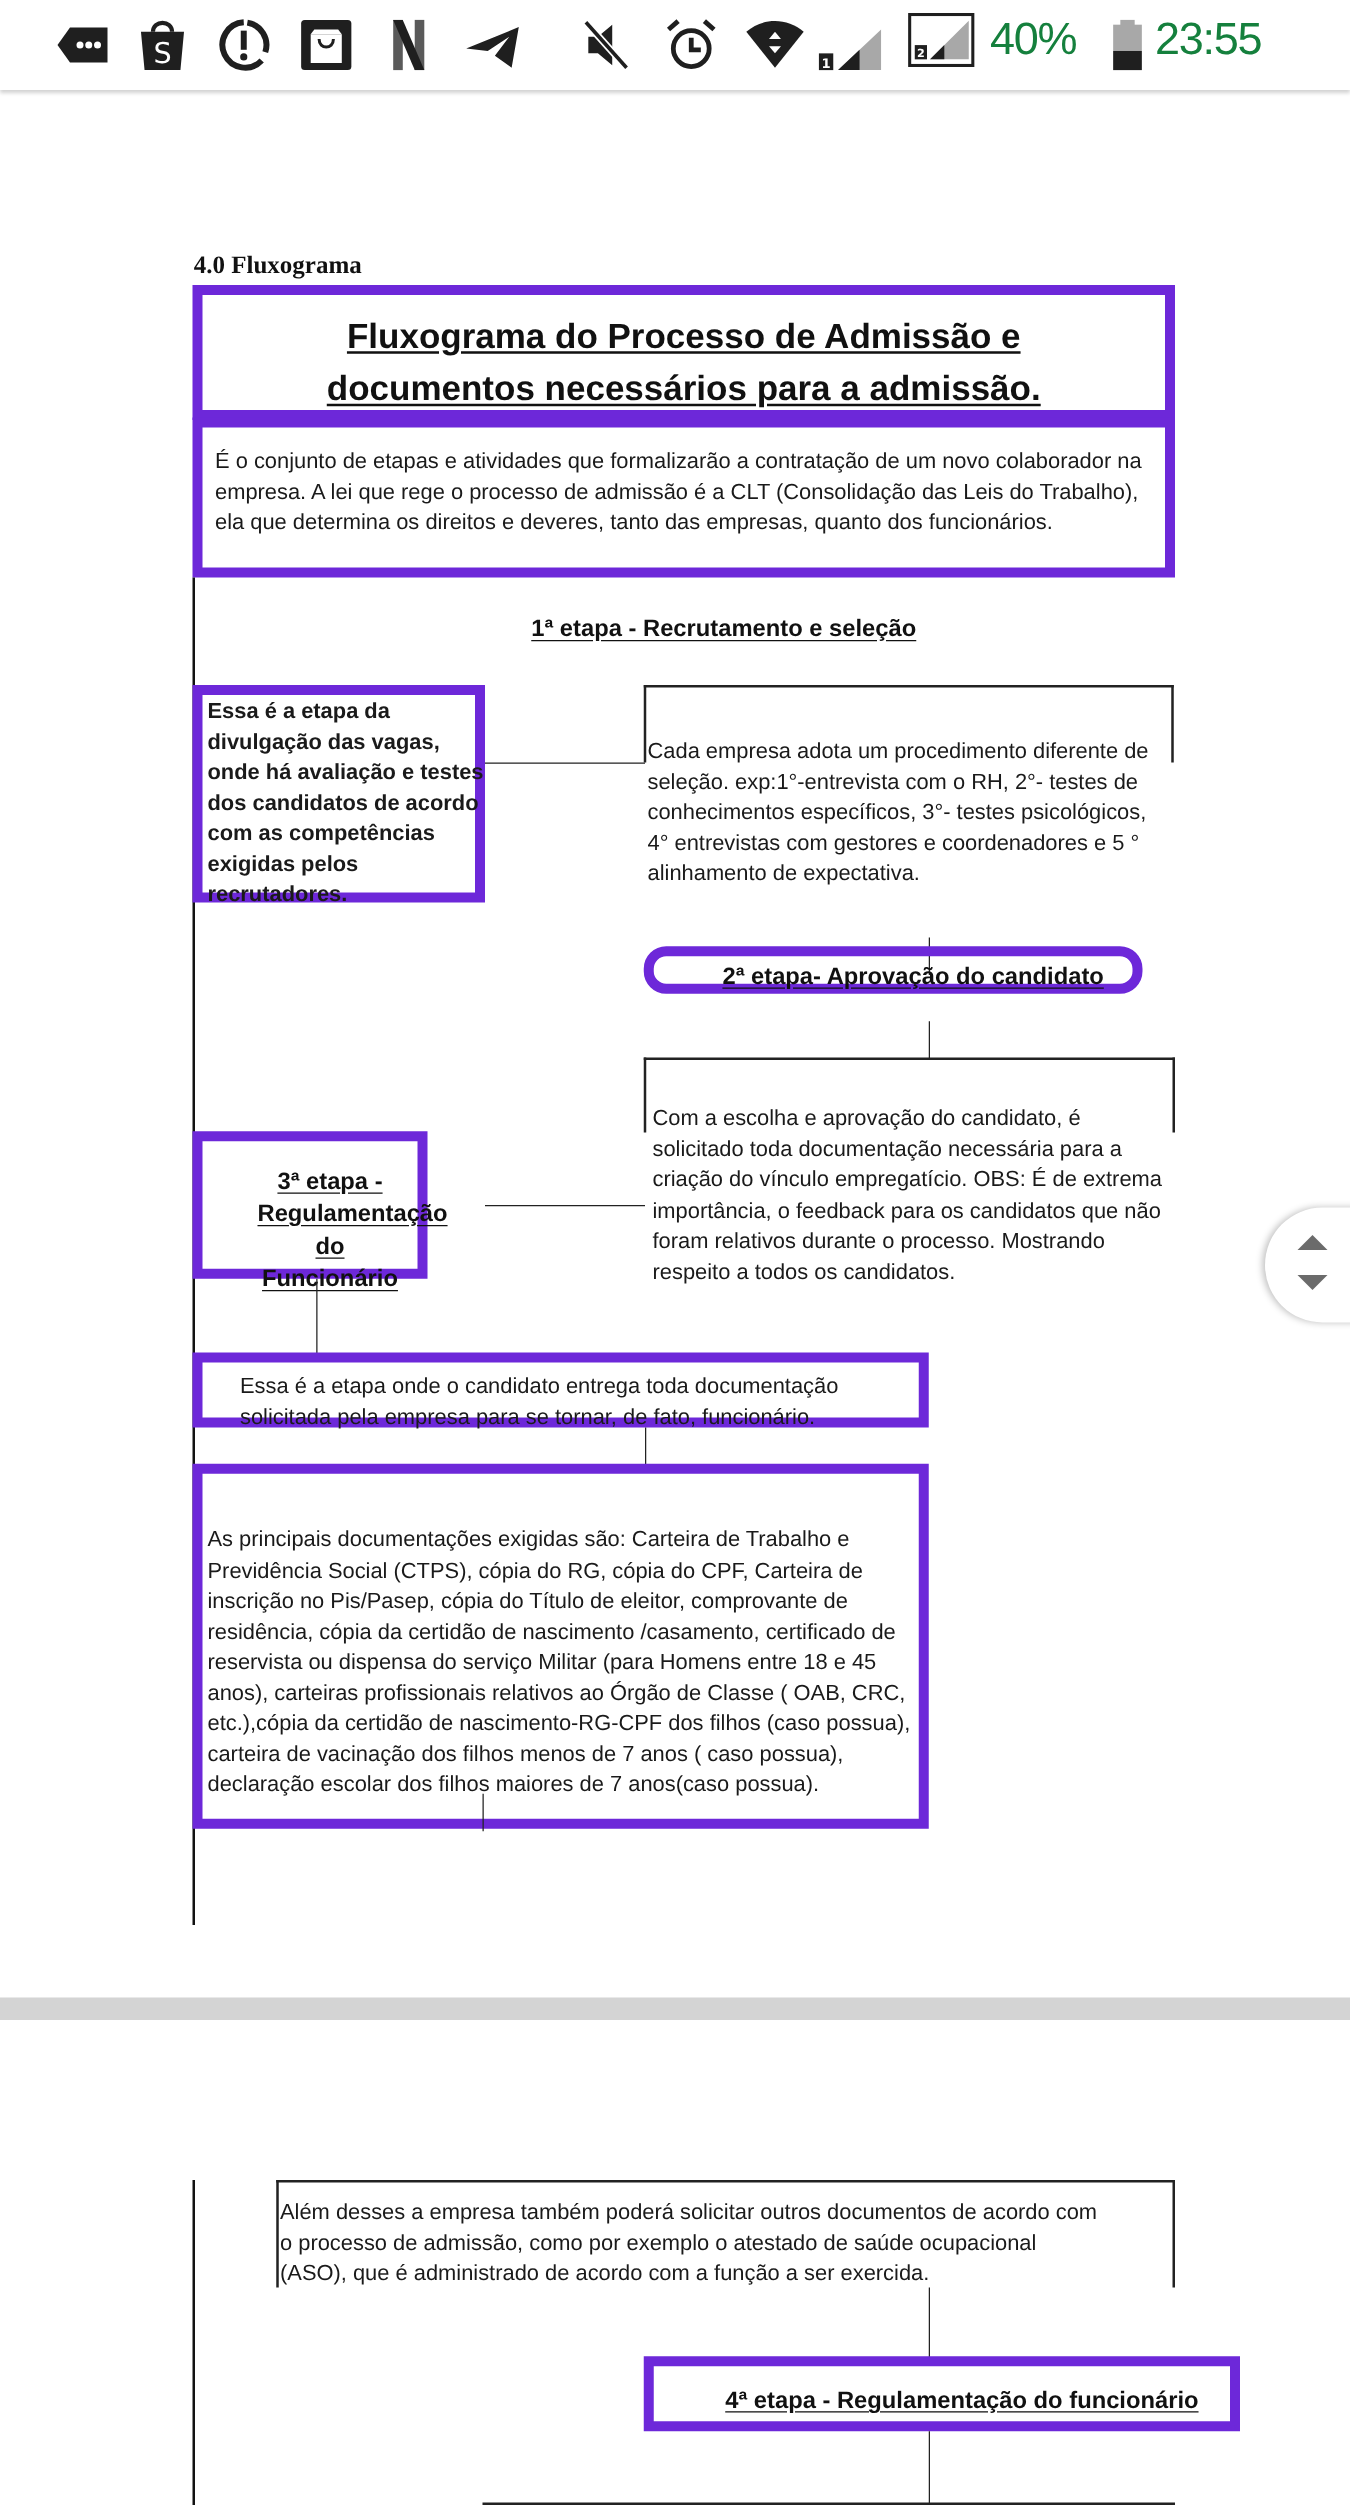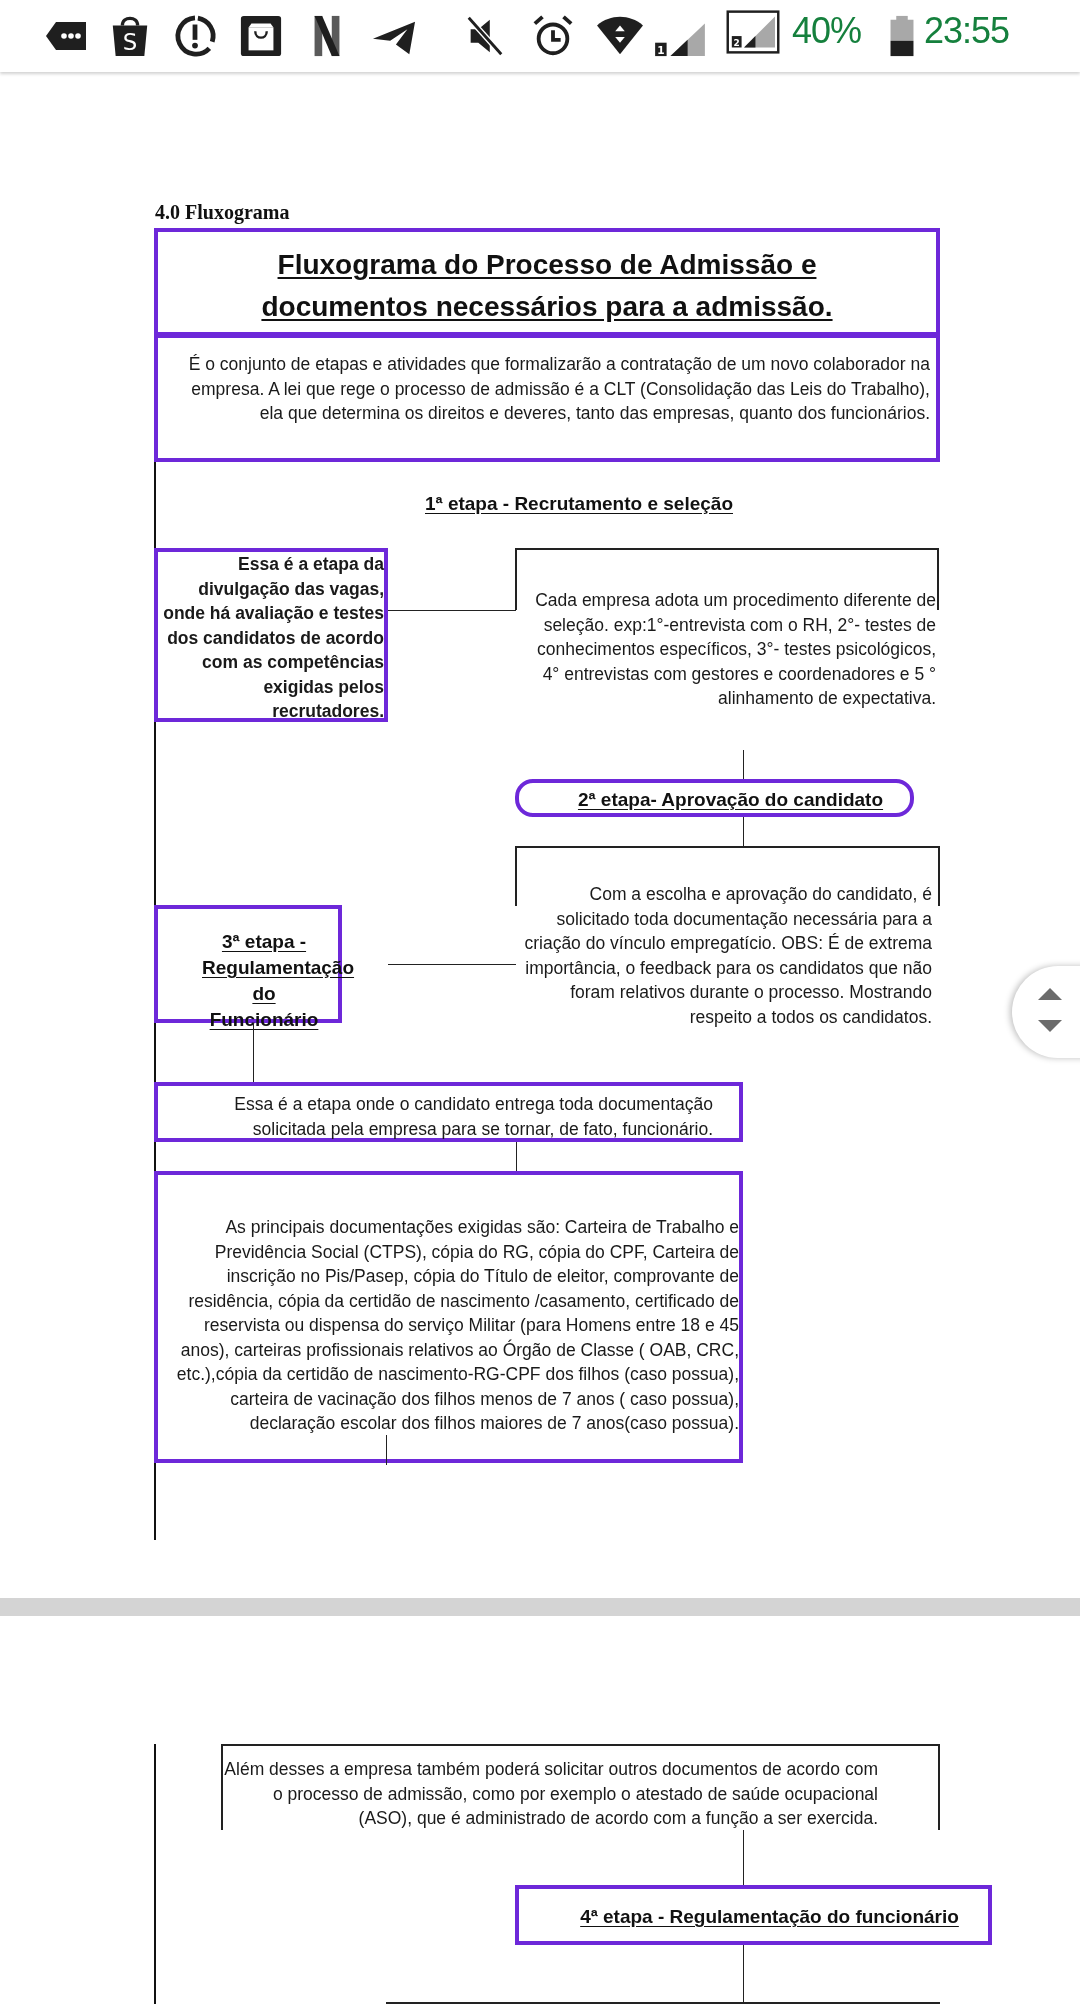--- a/index.html
+++ b/index.html
@@ -12,27 +12,27 @@
     position: absolute; left: 0; top: 0; width: 1080px; height: 72px;
     background: #fff; box-shadow: 0 2px 3px rgba(0,0,0,0.18);
     display: flex; align-items: center; z-index: 5;
   }
   .sb-icon { position: absolute; top: 14px; height: 44px; }
   .sb-text { position: absolute; top: 10px; font-size: 36px; font-family: Liberation Sans, sans-serif; color: #15803d; letter-spacing: -1px; }
 
   
   .doc { position: absolute; left: 0; top: 72px; width: 1080px; }
   .abs { position: absolute; }
-  .box { position: absolute; border: 4px solid #6d28d9; box-sizing: border-box; background: transparent; }
+  .box { position: absolute; border: 8px solid #6d28d9; box-sizing: border-box; background: transparent; }
   .center { text-align: center; }
   .u { text-decoration: underline; text-underline-offset: 3px; }
   .vline { position: absolute; width: 0; border-left: 1.5px solid #222; }
   .vline.thick { border-left: 2px solid #111; }
   .hline { position: absolute; height: 0; border-top: 1.5px solid #222; }
-  .txt { position: absolute; text-align: right; font-size: 17.5px; line-height: 24.5px; color: #1a1a1a; }
+  .txt { position: absolute; text-align: left; font-size: 17.5px; line-height: 24.5px; color: #1a1a1a; }
 
   .section-heading { position: absolute; left: 155px; top: 129px; font-family: "Liberation Serif", serif; font-weight: bold; font-size: 20px; }
   .main-title { font-weight: bold; font-size: 28px; line-height: 42px; }
   .step-title { font-weight: bold; font-size: 19px; margin-left: 32px; }
 
   .page-gap { position: absolute; left: 0; top: 1526px; width: 1080px; height: 18px; background: #d4d4d4; }
 
   .scroller {
     position: absolute; left: 1012px; top: 966px; width: 80px; height: 92px;
     background: #fff; border-radius: 46px 0 0 46px;
@@ -146,21 +146,21 @@
     <div class="txt" style="left:4px; top:0px; width:222px;font-weight:bold;">Essa é a etapa da divulgação das vagas, onde há avaliação e testes dos candidatos de acordo com as competências exigidas pelos recrutadores.</div>
   </div>
 
   <div class="hline" style="left:388px; top:538px; width:128px;"></div>
 
   <div class="abs" style="left:515px; top:476px; width:424px; height:62px; border:2px solid #222; border-bottom:none; box-sizing:border-box;"></div>
   <div class="txt" style="left:518px; top:516px; width:418px;">Cada empresa adota um procedimento diferente de seleção. exp:1°-entrevista com o RH, 2°- testes de conhecimentos específicos, 3°- testes psicológicos, 4° entrevistas com gestores e coordenadores e 5 ° alinhamento de expectativa.</div>
 
   <div class="vline" style="left:743px; top:678px; height:30px;"></div>
 
-  <div class="box" style="left:515px; top:707px; width:399px; height:38px;border-radius:18px;">
+  <div class="box" style="left:515px; top:685px; width:399px; height:38px;border-radius:18px;">
     <div class="center step-title u" style="padding-top:6px;">2ª etapa- Aprovação do candidato</div>
   </div>
   <div class="vline" style="left:743px; top:745px; height:30px;"></div>
 
   <div class="abs" style="left:515px; top:774px; width:425px; height:60px; border:2px solid #222; border-bottom:none; box-sizing:border-box;"></div>
   <div class="txt" style="left:522px; top:810px; width:410px;">Com a escolha e aprovação do candidato, é solicitado toda documentação necessária para a criação do vínculo empregatício. OBS: É de extrema importância, o feedback para os candidatos que não foram relativos durante o processo. Mostrando respeito a todos os candidatos.</div>
 
   <div class="box" style="left:154px; top:833px; width:188px; height:118px;">
     <div class="center step-title u" style="padding:20px 12px 0 12px; line-height:26px;">3ª etapa - Regulamentação do Funcionário</div>
   </div>

